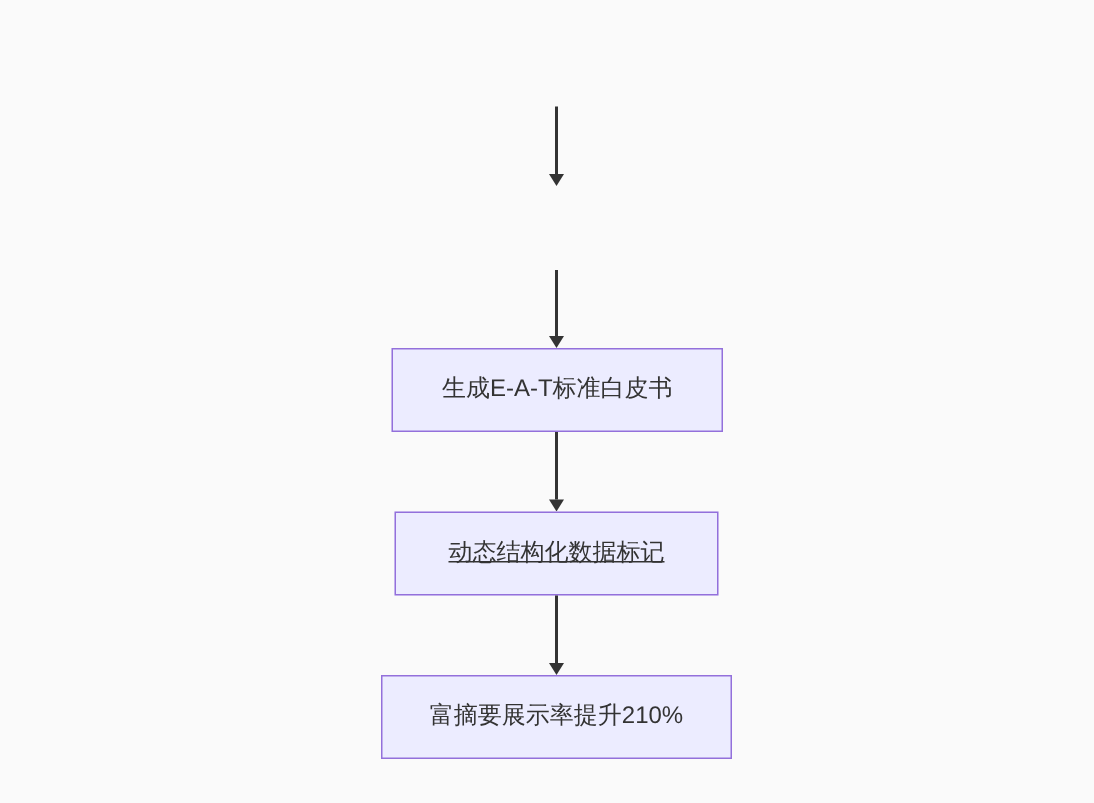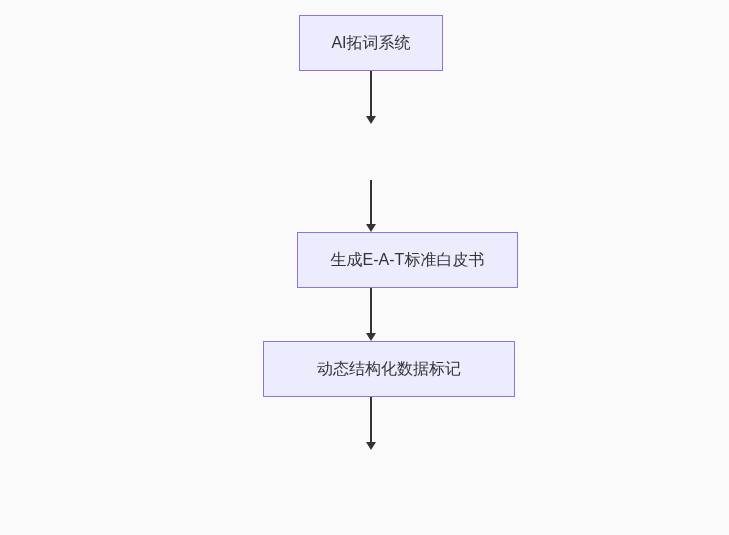--- a/index.html
+++ b/index.html
@@ -26,22 +26,22 @@
     font-size: 16px;
     line-height: 1.2;
     display: flex;
     align-items: center;
     justify-content: center;
     text-align: center;
     white-space: nowrap;
   }
   .node-1 { left: 299px; top: 15px;  width: 144px; height: 56px; }
   .node-2 { left: 274px; top: 124px; width: 193px; height: 56px; }
-  .node-3 { left: 261px; top: 232px; width: 221px; height: 56px; margin-left: 36px; }
-  .node-4 { left: 263px; top: 341px; width: 252px; height: 56px; }
+  .node-3 { left: 261px; top: 232px; width: 221px; height: 56px; }
+  .node-4 { left: 263px; top: 341px; width: 216px; height: 56px; text-decoration: underline; }
   .node-5 { left: 254px; top: 450px; width: 234px; height: 56px; }
 
   .edge-line {
     position: absolute;
     left: 370px;
     width: 2px;
     background: #333333;
   }
   .edge-line-1 { top: 71px;  height: 45px; }
   .edge-line-2 { top: 180px; height: 44px; }
@@ -60,23 +60,20 @@
   .edge-head-1 { top: 116px; }
   .edge-head-2 { top: 224px; }
   .edge-head-3 { top: 333px; }
   .edge-head-4 { top: 442px; }
 </style>
 </head>
 <body>
 
 <div class="canvas">
 
-  <div class="node node-1">
-    <span>AI拓词系统</span>
-  </div>
 
   <div class="edge-line edge-line-1"></div>
   <div class="edge-head edge-head-1"></div>
 
 
   <div class="edge-line edge-line-2"></div>
   <div class="edge-head edge-head-2"></div>
 
   <div class="node node-3">
     <span>生成E-A-T标准白皮书</span>
@@ -85,14 +82,17 @@
   <div class="edge-line edge-line-3"></div>
   <div class="edge-head edge-head-3"></div>
 
   <div class="node node-4">
     <span>动态结构化数据标记</span>
   </div>
 
   <div class="edge-line edge-line-4"></div>
   <div class="edge-head edge-head-4"></div>
 
+  <div class="node node-5">
+    <span>富摘要展示率提升210%</span>
+  </div>
 
 </div>
 
 </body></html>

